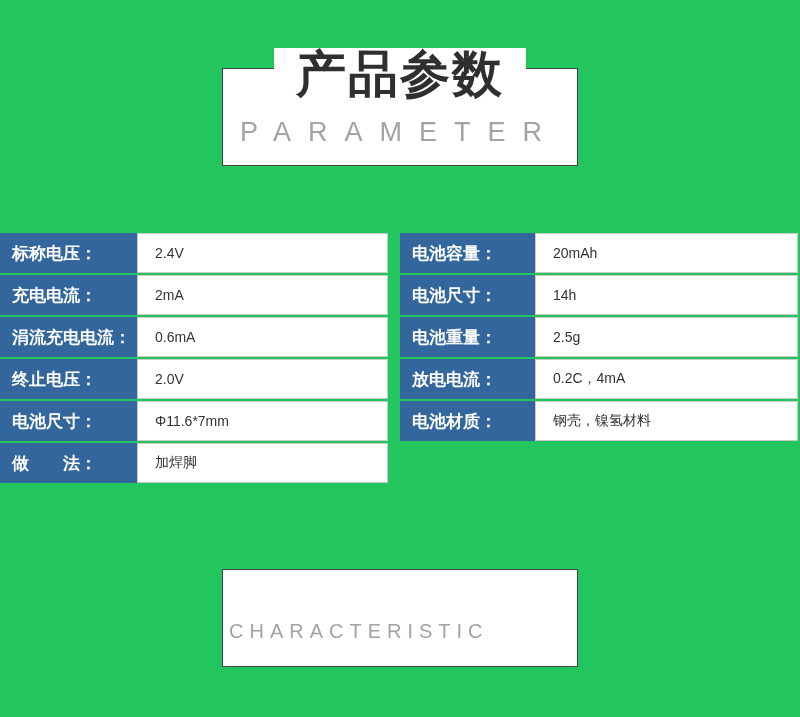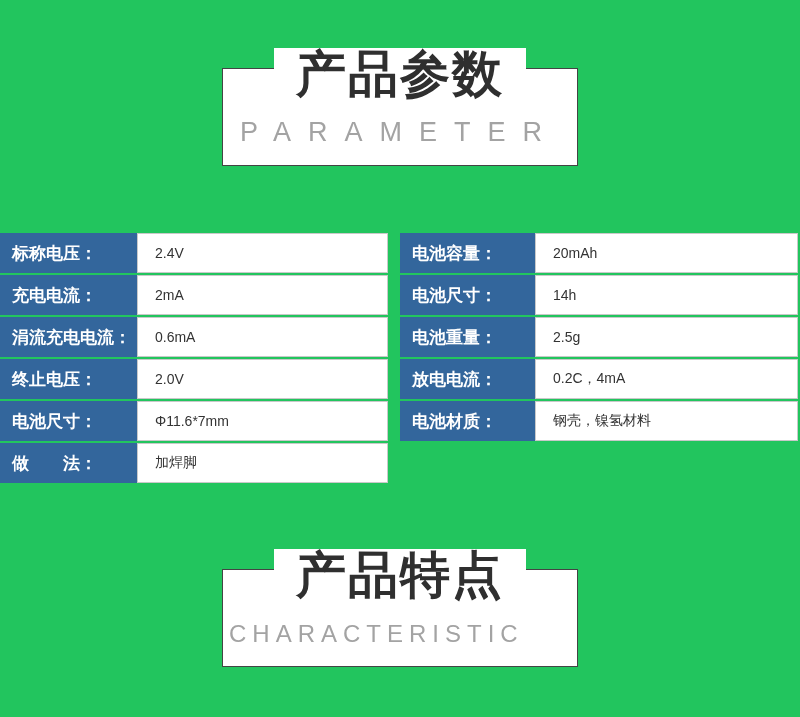--- a/index.html
+++ b/index.html
@@ -43,21 +43,21 @@
     color: var(--title-color, #2f2f2f);
   }
   .title-en {
     position: absolute;
     left: 0; right: 0;
     white-space: nowrap;
     color: var(--subtitle-color, #a3a3a3);
     font-weight: normal;
   }
   .title-en.en-parameter      { top: 48px; font-size: 27px; letter-spacing: 17px; padding-left: 17px; }
-  .title-en.en-characteristic { top: 50px; font-size: 24px; letter-spacing: 6px;  padding-left: 6px; }
+  .title-en.en-characteristic { top: 50px; font-size: 20px; letter-spacing: 6px;  padding-left: 6px; }
 
   
   .spec-table {
     display: flex;
     margin-top: 67px;
     width: 800px;
   }
   .spec-col-left  { width: 388px; }
   .spec-col-right { width: 398px; margin-left: 12px; }
   .spec-row {
@@ -151,18 +151,17 @@
       <div class="spec-row">
         <div class="spec-label">电池材质：</div>
         <div class="spec-value">钢壳，镍氢材料</div>
       </div>
     </div>
 
   </div>
 
   <div class="title-block second">
     <div class="frame">
-      <h1 class="title-zh">产品特点</h1>
       <div class="title-en en-characteristic">CHARACTERISTIC</div>
     </div>
   </div>
 
 </div>
 
 </body></html>

